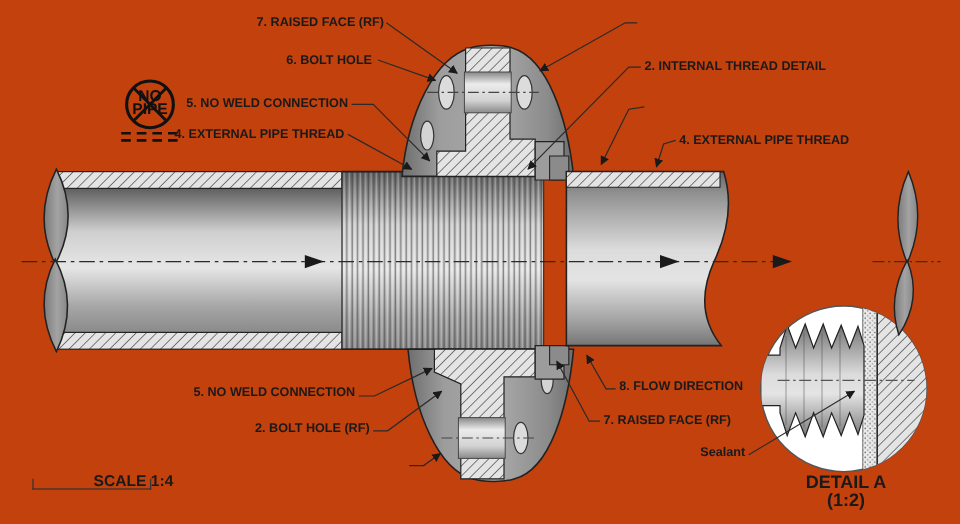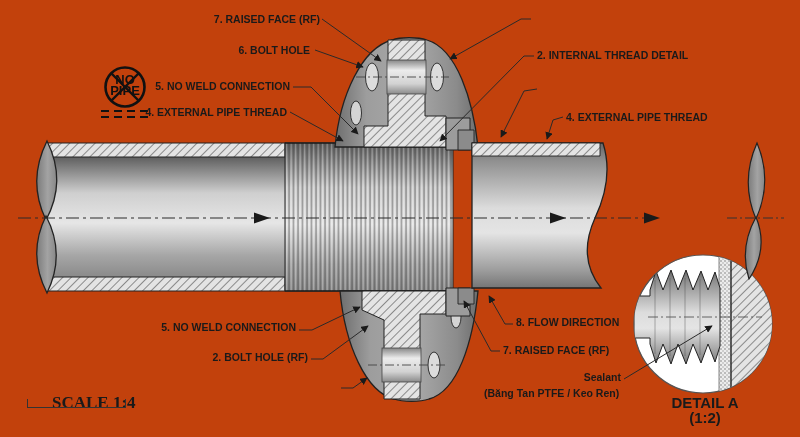--- a/index.html
+++ b/index.html
@@ -9,22 +9,22 @@
   }
   .canvas svg{position:absolute;left:0;top:0;}
   .lbl{
     position:absolute;font-size:10.5px;font-weight:bold;color:#1a1a1a;
     white-space:nowrap;letter-spacing:0;line-height:1.1;
   }
   .nw{position:absolute;left:105px;width:40px;text-align:center;
       font-size:13px;font-weight:bold;color:#111;}
   .detail-title{position:absolute;left:655px;width:100px;text-align:center;
       font-size:15px;font-weight:bold;color:#1a1a1a;}
-  .scale-label{position:absolute;left:52px;top:393px;font-size:17px;
-      font-weight:bold;color:#1a1a1a;font-family:Liberation Serif, serif;}
+  .scale-label{position:absolute;left:78px;top:393px;font-size:13px;
+      font-weight:bold;color:#1a1a1a;}
   .scale-bracket{
     position:absolute;left:27px;top:399px;width:97px;height:8px;
     border-left:1.5px solid #333;border-right:1.5px solid #333;
     border-bottom:1.5px solid #333;
   }
 </style>
 </head>
 <body>
 
 <div class="canvas">
@@ -197,21 +197,20 @@
 <div class="lbl" style="left:537px;top:50px">2. INTERNAL THREAD DETAIL</div>
 <div class="lbl" style="left:566px;top:112px">4. EXTERNAL PIPE THREAD</div>
 
 <div class="lbl" style="right:504px;top:322px">5. NO WELD CONNECTION</div>
 <div class="lbl" style="right:492px;top:352px">2. BOLT HOLE (RF)</div>
 
 <div class="lbl" style="left:516px;top:317px">8. FLOW DIRECTION</div>
 <div class="lbl" style="left:503px;top:345px">7. RAISED FACE (RF)</div>
 
 <div class="lbl" style="right:179px;top:372px">Sealant</div>
-<div class="lbl" style="left:484px;top:388px">(Băng Tan PTFE / Keo Ren)</div>
 
 <div class="nw" style="top:72px">NO</div>
 <div class="nw" style="top:83px">PIPE</div>
 
 <div class="detail-title" style="top:394px">DETAIL A</div>
 <div class="detail-title" style="top:409px;font-size:15px">(1:2)</div>
 
 <div class="scale-label">SCALE 1:4</div>
 <div class="scale-bracket"></div>
 

